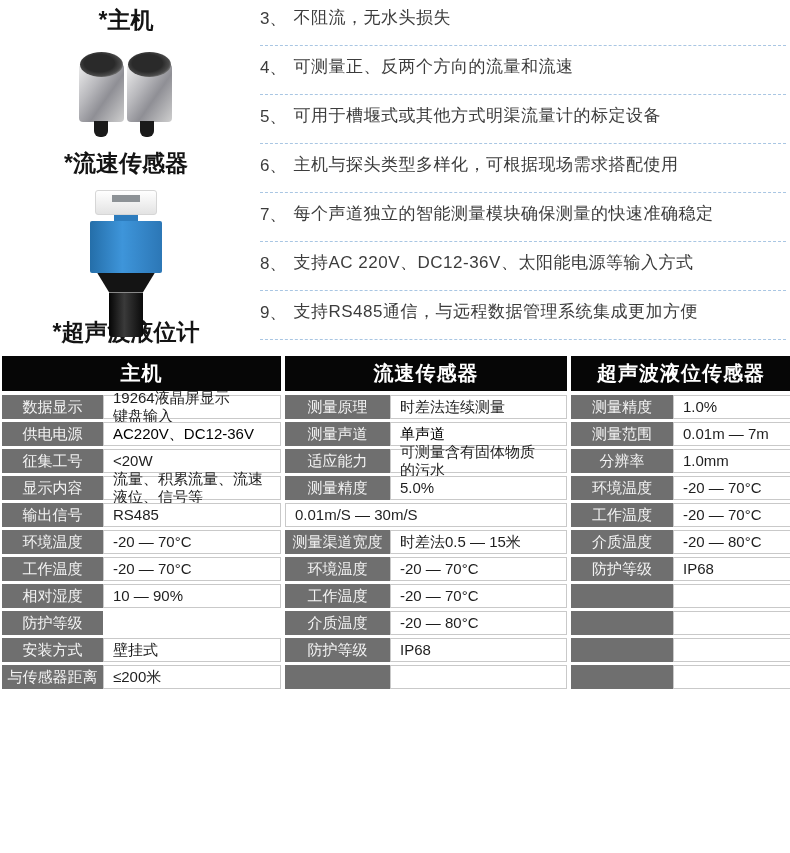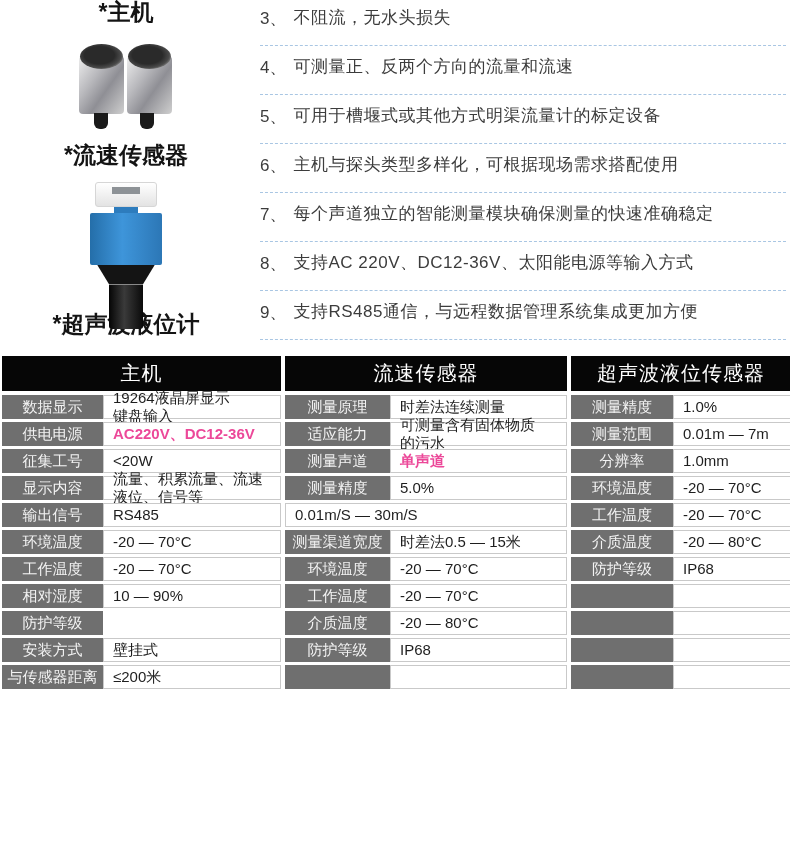--- a/index.html
+++ b/index.html
@@ -1,21 +1,21 @@
 <!DOCTYPE html>
 <html><head>
 <meta charset="utf-8">
 <style>
   * { margin:0; padding:0; box-sizing:border-box; }
   html,body { width:790px; height:853px; overflow:hidden; background:#ffffff;
               font-family:"Liberation Sans","DejaVu Sans",sans-serif; }
 
   
   .top { display:flex; height:356px; }
-  .product-col { width:252px; flex:0 0 252px; text-align:center; padding-top:0; }
+  .product-col { width:252px; flex:0 0 252px; text-align:center; padding-top:8px; }
   .product-label { font-size:23px; font-weight:bold; color:#141414; line-height:1.1; }
   .label-1 { margin-top:0px; }
   .label-2 { margin-top:14px; }
   .label-3 { }
 
   
   .sensor-art { position:relative; width:96px; height:86px; margin:18px auto 0; }
   .sensor-cube { position:absolute; top:13px; width:45px; height:58px; border-radius:4px;
     background:linear-gradient(125deg,#ededed 0%,#b9b9bd 35%,#8f8f95 60%,#cfcfcf 100%); }
   .sensor-cube.left { left:1px; }
@@ -52,34 +52,34 @@
   .feature-item:first-child { padding-top:7px; }
   .feature-num { flex:0 0 auto; margin-right:7px; }
   .feature-text { flex:1; line-height:1.25; letter-spacing:0.5px; }
 
   
   .tables { display:flex; padding-left:2px; }
   .spec-table { flex:0 0 auto; }
   .spec-table.t0 { width:279px; margin-right:4px; }
   .spec-table.t1 { width:282px; margin-right:4px; }
   .spec-table.t2 { width:220px; }
-  .spec-header { height:35px; background:#060606; color:#ffffff; font-weight:normal;
+  .spec-header { height:35px; background:#060606; color:#ffffff; font-weight:bold;
     font-size:20px; display:flex; align-items:center; justify-content:center;
     margin-bottom:4px; letter-spacing:1px; }
   .spec-row { display:flex; height:24px; margin-bottom:3px; }
   .cell-label { background:#6f6f6f; color:#f3f3f3; font-size:15px;
     display:flex; align-items:center; justify-content:center; text-align:center;
     flex:0 0 auto; line-height:1.05; padding:0 1px; }
   .t0 .cell-label { width:101px; }
   .t1 .cell-label { width:105px; }
   .t2 .cell-label { width:102px; }
   .cell-value { flex:1; background:#ffffff; border:1px solid #c9c9c9;
     display:flex; align-items:center; padding-left:9px; font-size:15px;
     color:#1e1e1e; line-height:1.2; white-space:pre-line; }
-  .cell-value.red-val { color:#ec4899; font-weight:bold; }
+  .cell-value.red-val { color:#000000; font-weight:normal; }
 </style>
 </head>
 <body>
 
 <div class="top">
 
   <div class="product-col">
     <div class="product-label label-1">*主机</div>
 
     <div class="sensor-art">
@@ -205,31 +205,31 @@
   </div>
   <div class="spec-table t1">
     <div class="spec-header">流速传感器</div>
     <div class="spec-rows">
   <div class="spec-row">
     <div class="cell-label">测量原理</div>
     <div class="cell-value">时差法连续测量</div>
   </div>
 
   <div class="spec-row">
+    <div class="cell-label">测量声道</div>
+    <div class="cell-value red-val">单声道</div>
+  </div>
+
+  <div class="spec-row">
     <div class="cell-label">适应能力</div>
     <div class="cell-value">可测量含有固体物质
 的污水</div>
   </div>
 
   <div class="spec-row">
-    <div class="cell-label">测量声道</div>
-    <div class="cell-value red-val">单声道</div>
-  </div>
-
-  <div class="spec-row">
     <div class="cell-label">测量精度</div>
     <div class="cell-value">5.0%</div>
   </div>
 
   <div class="spec-row">
     <div class="cell-value">0.01m/S — 30m/S</div>
   </div>
 
   <div class="spec-row">
     <div class="cell-label">测量渠道宽度</div>

